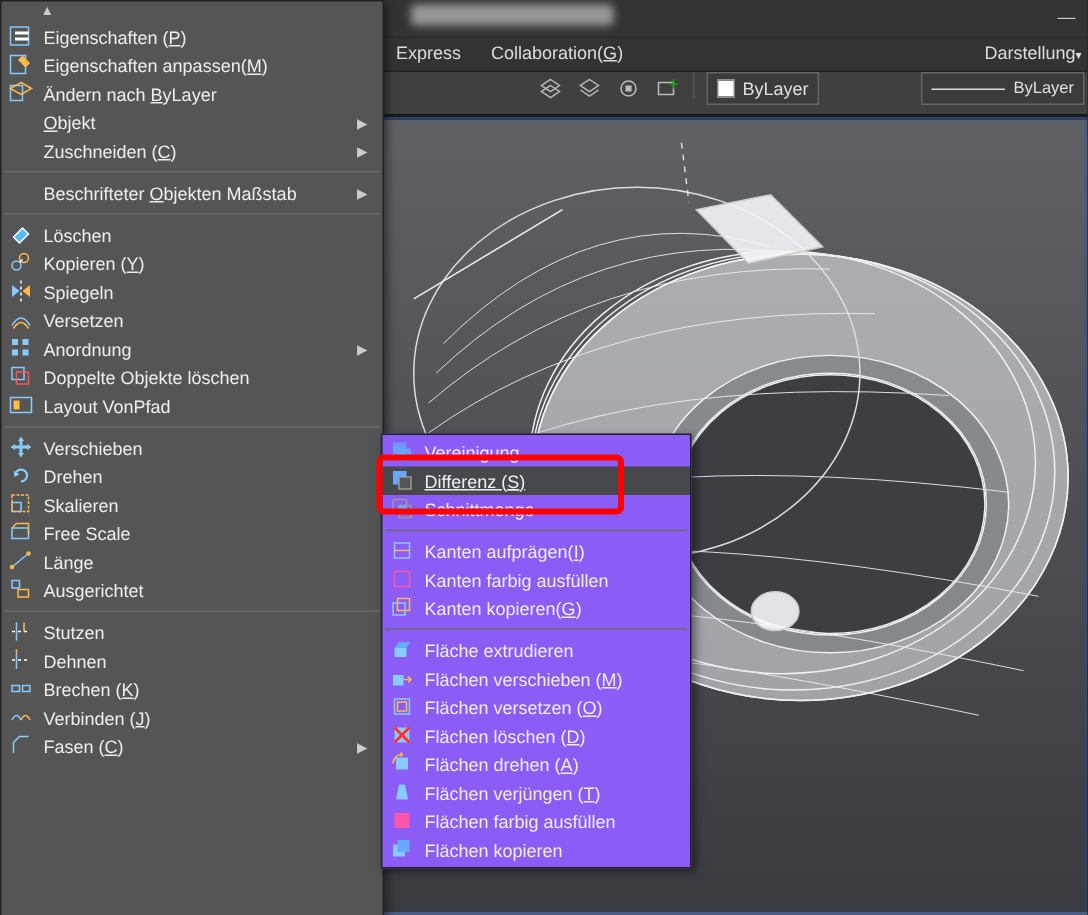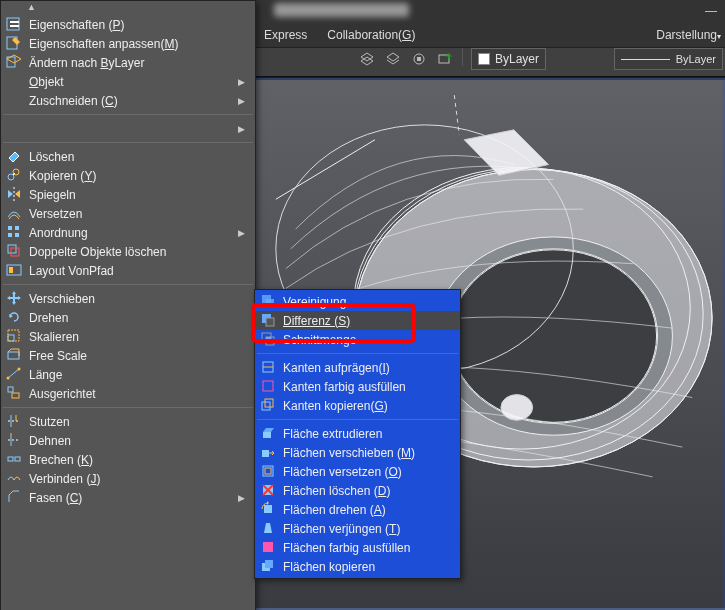--- a/index.html
+++ b/index.html
@@ -188,21 +188,21 @@
     margin: 4px 2px;
   }
   .under2 { text-decoration: underline; }
 
   
   .sub-menu {
     position: absolute;
     top: 289px;
     left: 254px;
     width: 205px;
-    background: #1d4ed8;
+    background: #8b5cf6;
     border: 1px solid #222;
     box-shadow: 2px 2px 6px rgba(0,0,0,0.5);
     padding: 2px 0;
     z-index: 50;
   }
   .sub-menu .row {
     display: flex;
     align-items: center;
     height: 19px;
     padding-left: 28px;
@@ -365,20 +365,21 @@
     <div class="row">
       <span><span class="under2">O</span>bjekt</span>
       <span class="arrow">▶</span>
     </div>
     <div class="row">
       <span>Zuschneiden (<span class="under2">C</span>)</span>
       <span class="arrow">▶</span>
     </div>
     <div class="sep"></div>
     <div class="row">
+      <span>Beschrifteter <span class="under2">O</span>bjekten Maßstab</span>
       <span class="arrow">▶</span>
     </div>
     <div class="sep"></div>
     <div class="row">
       <span class="icon"><svg width="16" height="16" viewBox="0 0 16 16" xmlns="http://www.w3.org/2000/svg">
           <path d="M3 10 L9 4 L13 8 L7 14 Z" fill="#5bf" stroke="#fff"></path>
         </svg></span>
       <span>Löschen</span>
     </div>
     <div class="row">

